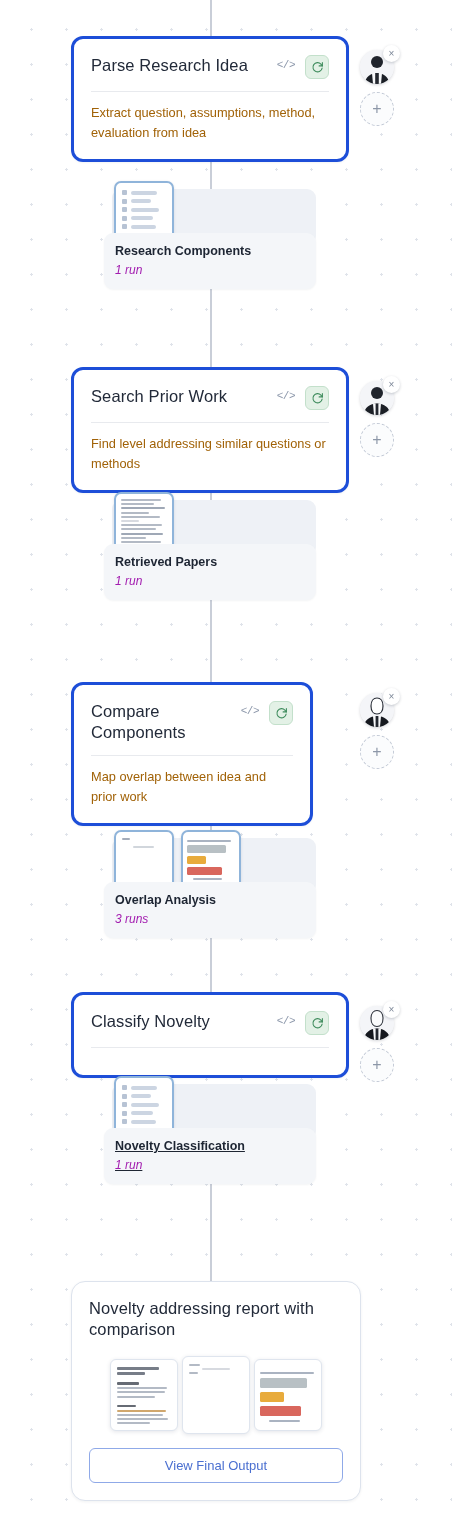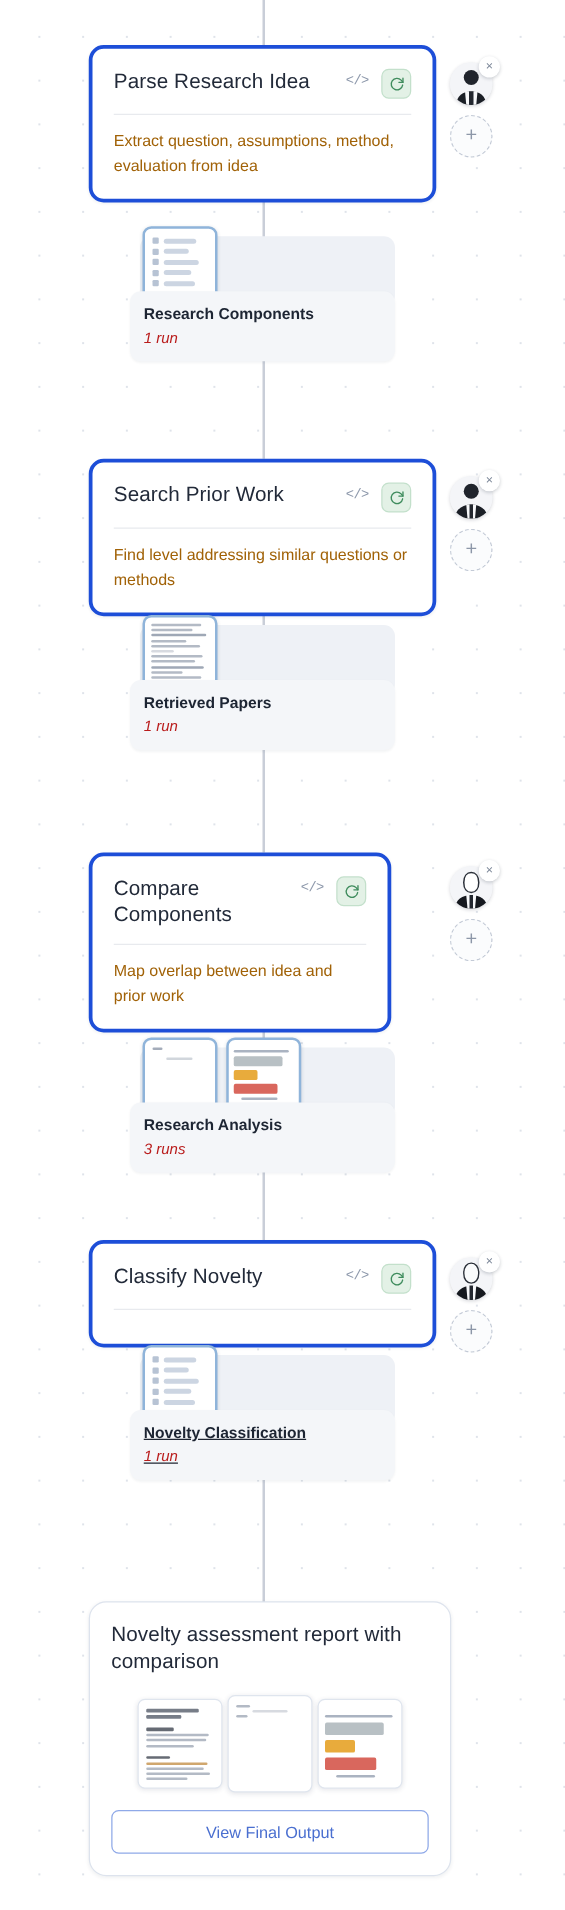--- a/index.html
+++ b/index.html
@@ -140,21 +140,21 @@
   }
   .artifact-name {
     font-size: 12.5px;
     font-weight: 700;
     color: #1d2533;
     line-height: 1.3;
   }
   .artifact-runs {
     font-size: 12px;
     font-style: italic;
-    color: #b91c1c;
+    color: #a21caf;
     margin-top: 4px;
   }
 
   
   .mini-list { display: flex; flex-direction: column; gap: 3.5px; }
   .mini-row { display: flex; align-items: center; gap: 4px; }
   .mini-bullet { width: 5px; height: 5px; border-radius: 1px; background: #b7c3d4; flex: none; }
   .mini-line { height: 4px; border-radius: 2px; background: #ccd5e2; }
 
   
@@ -444,21 +444,21 @@
         <div class="mini-chart">
           <div class="mini-chart-title"></div>
           <div class="mini-bar" style="width:82%;background:#b8c0c4;"></div>
           <div class="mini-bar" style="width:40%;background:#e8ab3c;"></div>
           <div class="mini-bar" style="width:72%;background:#d9675d;"></div>
           <div class="mini-chart-title" style="width:60%;margin-left:12%"></div>
         </div>
       </div>
     </div>
     <div class="artifact-label">
-      <div class="artifact-name">Research Analysis</div>
+      <div class="artifact-name">Overlap Analysis</div>
       <div class="artifact-runs">3 runs</div>
     </div>
   </div>
 
   <div class="step-card" style="top:992px;">
     <div class="step-head">
       <div class="step-title">Classify Novelty</div>
       <div class="code-icon">&lt;/&gt;</div>
       <div class="rerun-btn">
         <svg width="13" height="13" viewBox="0 0 24 24" fill="none" stroke="#3f8c5d" stroke-width="2" stroke-linecap="round" stroke-linejoin="round">
@@ -514,21 +514,21 @@
         </div>
       </div>
     </div>
     <div class="artifact-label">
       <div class="artifact-name">Novelty Classification</div>
       <div class="artifact-runs">1 run</div>
     </div>
   </div>
 
   <div class="final-card" style="top:1281px;">
-    <div class="final-title">Novelty assessment report with comparison</div>
+    <div class="final-title">Novelty addressing report with comparison</div>
     <div class="final-thumbs">
       <div class="final-thumb">
         <div class="mini-doc">
           <div class="mini-txt" style="width:78%;height:3px;background:#4a5160"></div>
           <div class="mini-txt" style="width:52%;height:3px;background:#4a5160"></div>
           <div class="mini-txt" style="width:0;height:3px"></div>
           <div class="mini-txt" style="width:40%;height:2.5px;background:#333a46"></div>
           <div class="mini-txt" style="width:92%"></div>
           <div class="mini-txt" style="width:88%"></div>
           <div class="mini-txt" style="width:70%"></div>

